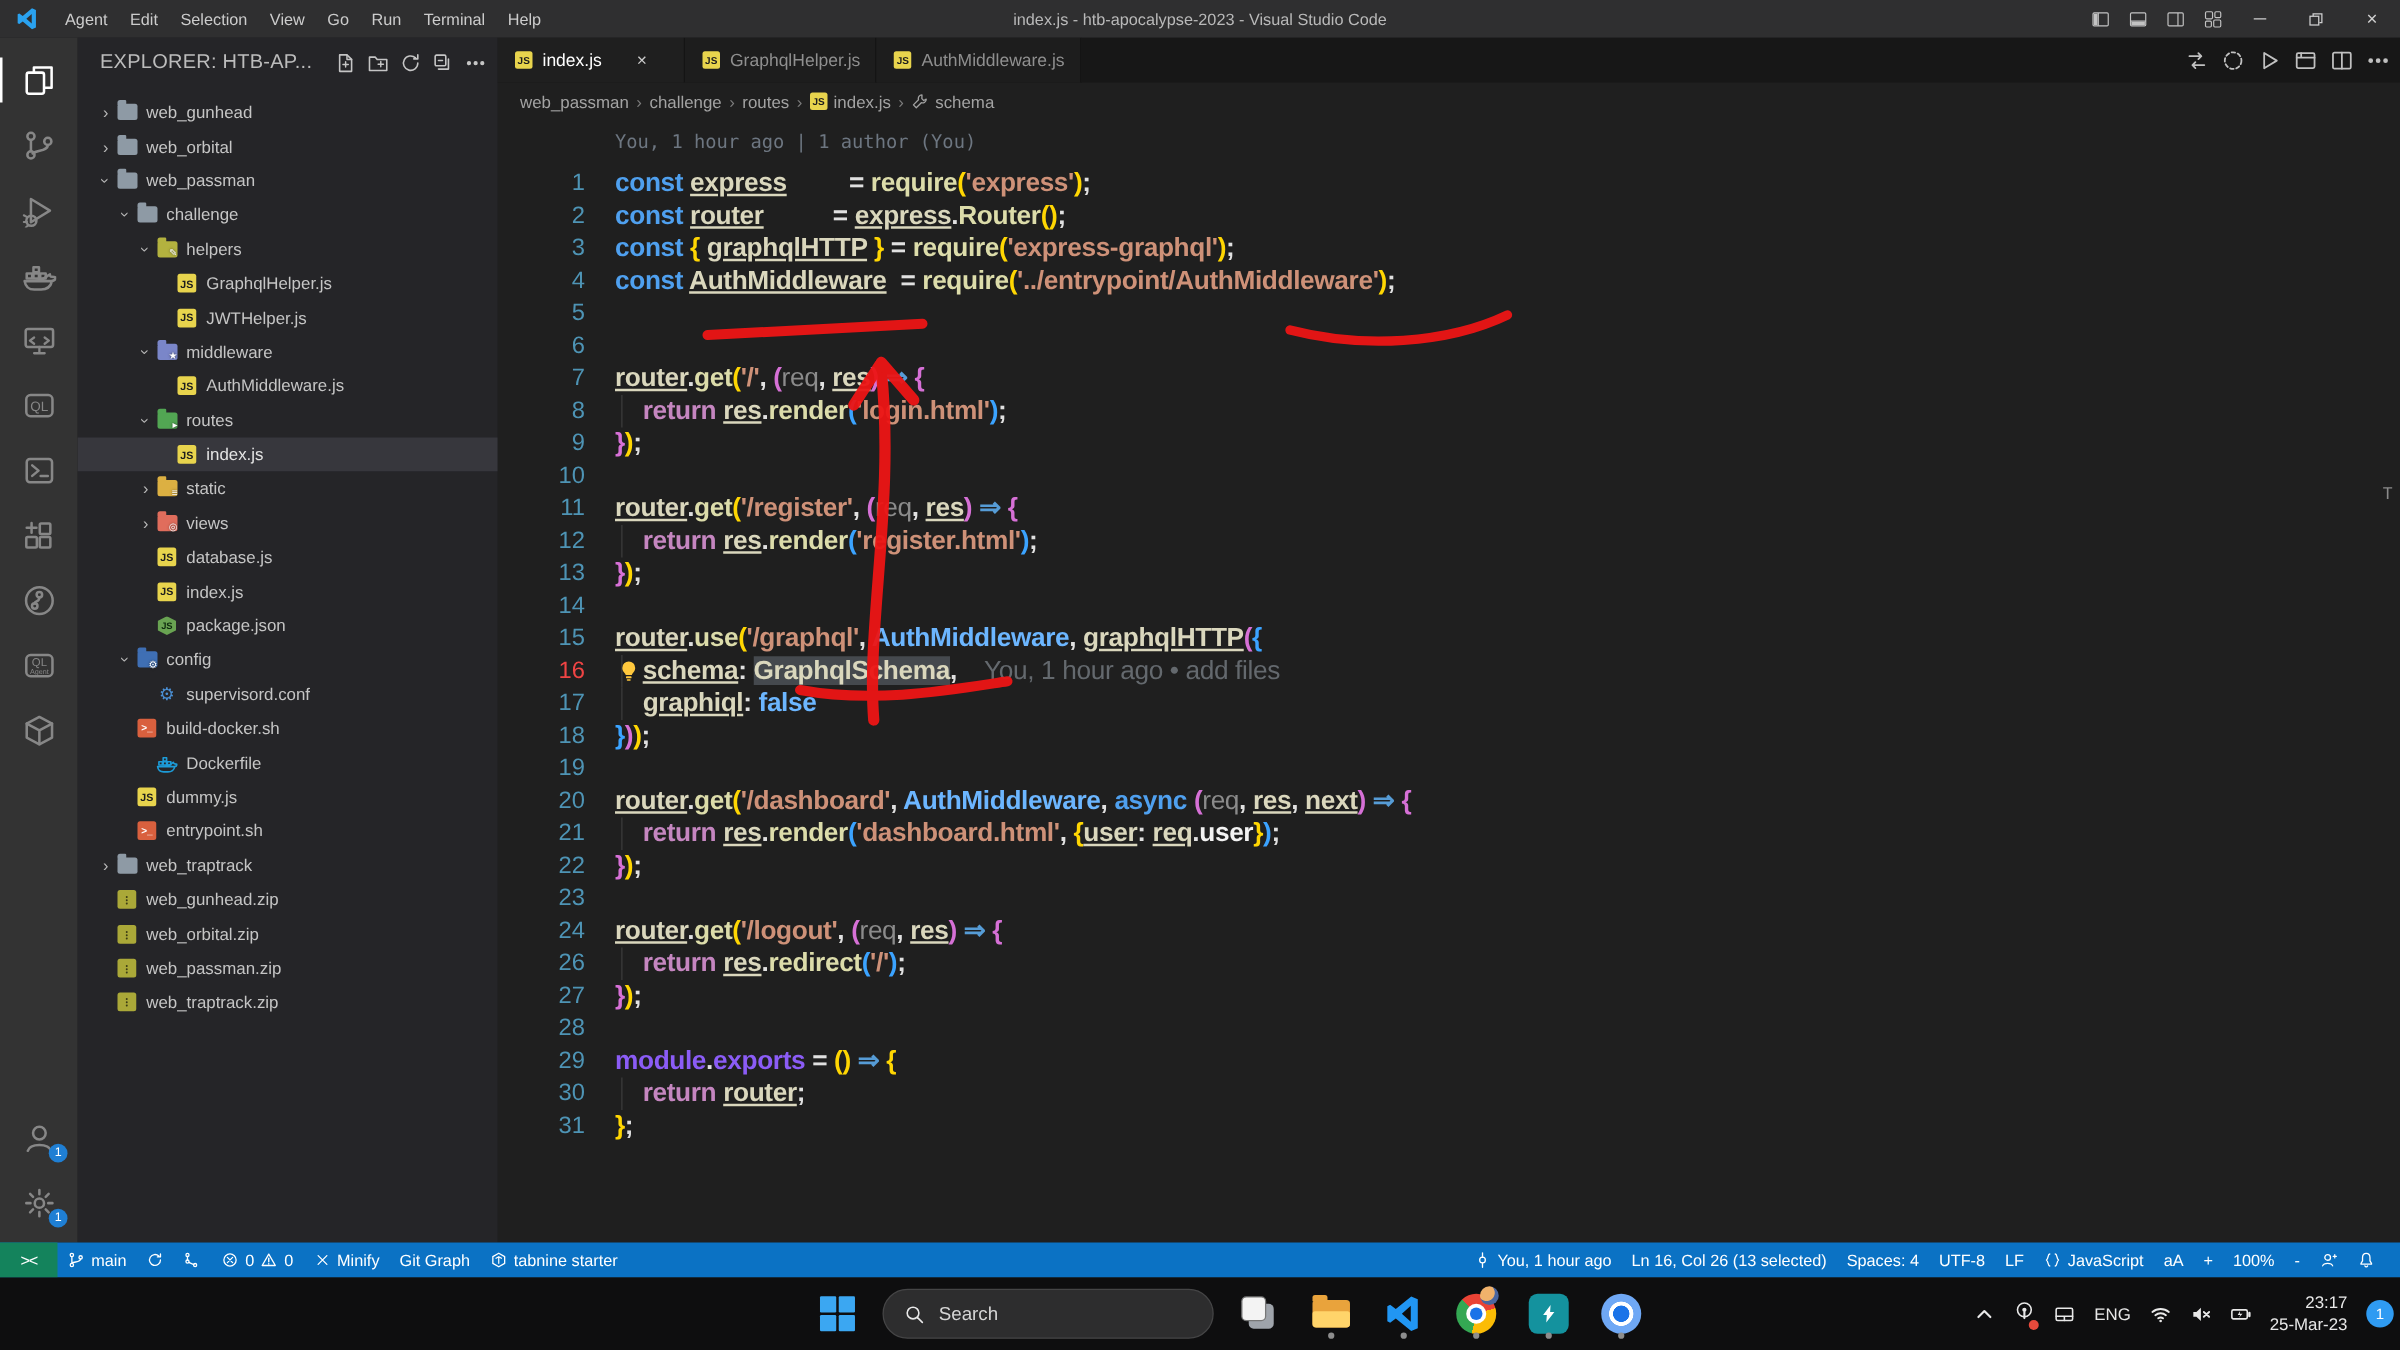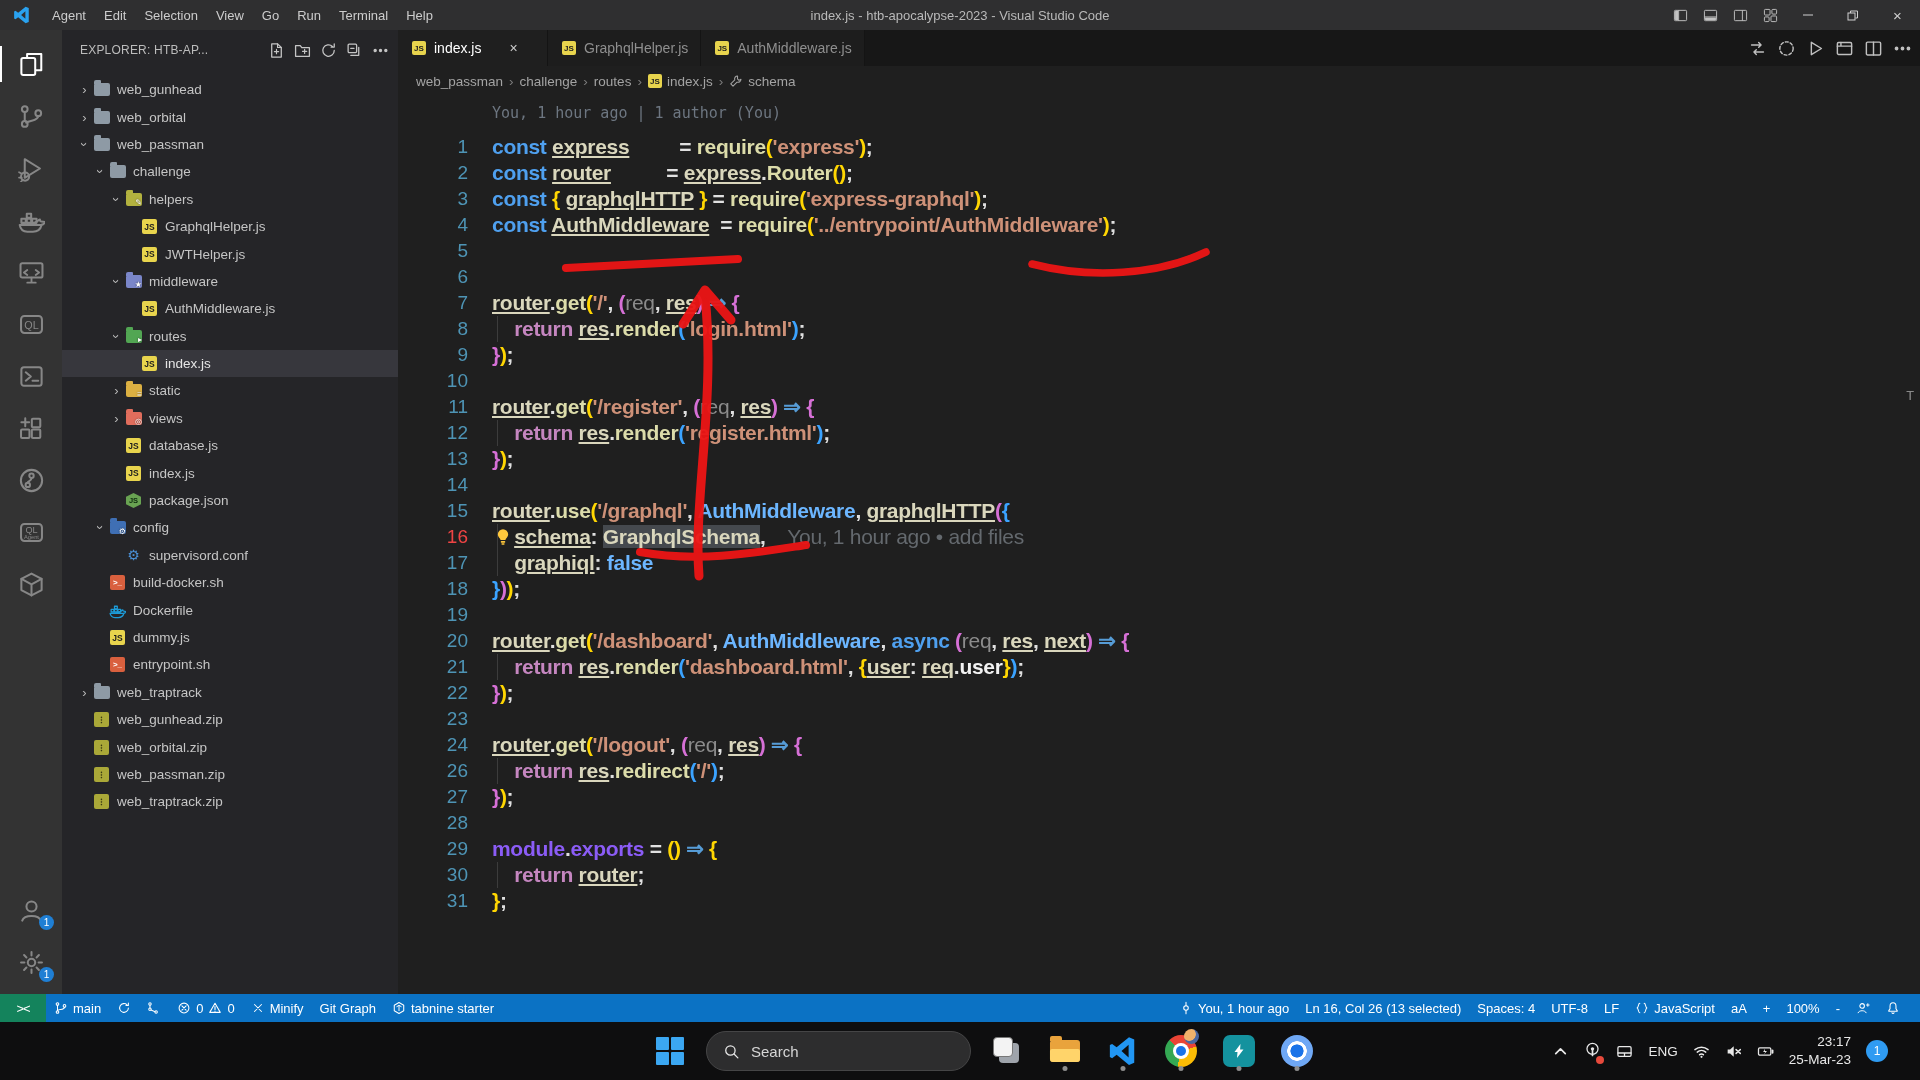--- a/index.html
+++ b/index.html
@@ -21,21 +21,21 @@
   #activitybar{position:absolute;left:0;top:30px;width:62px;height:964px;background:#333333;display:flex;flex-direction:column;align-items:center;padding:8px 0 6px;z-index:4;}
   .act-item{width:62px;height:52px;display:flex;align-items:center;justify-content:center;color:#878787;position:relative;cursor:pointer;}
   .act-item.active{color:#ffffff;}
   .act-item.active::before{content:"";position:absolute;left:0;top:8px;bottom:8px;width:2px;background:#ffffff;}
   .act-item .ic{width:27px;height:27px;}
   .act-badge{position:absolute;right:8px;bottom:6px;min-width:15px;height:15px;border-radius:8px;background:#1f7fd4;color:#fff;font-size:10px;display:flex;align-items:center;justify-content:center;padding:0 3px;}
   #act-bottom{margin-top:auto;display:flex;flex-direction:column;}
 
   
   #sidebar{position:absolute;left:62px;top:30px;width:336px;height:964px;background:#252528;color:#c5c5c5;z-index:3;}
-  #sb-head{height:40px;display:flex;align-items:center;padding:0 8px 0 18px;font-size:12px;color:#bcbcbc;letter-spacing:.2px;}
+  #sb-head{height:40px;display:flex;align-items:center;padding:0 8px 0 18px;font-size:16px;color:#bcbcbc;letter-spacing:.2px;}
   #sb-title{white-space:nowrap;overflow:hidden;}
   #sb-actions{margin-left:auto;display:flex;gap:7px;}
   #sb-actions .ic{width:19px;height:19px;color:#c5c5c5;padding:1px;border-radius:4px;cursor:pointer;}
   #tree{padding-top:6px;font-size:13.5px;}
   .row{height:27.4px;display:flex;align-items:center;white-space:nowrap;cursor:pointer;position:relative;}
   .row.selected{background:#37373d;color:#e4e4e4;}
   .chev{width:17px;display:inline-flex;justify-content:center;color:#b9b9b9;font-size:13px;flex:none;}
   .chev.down{transform:rotate(90deg);}
   .fico{width:17px;height:16px;margin-right:7px;flex:none;position:relative;display:inline-flex;align-items:center;justify-content:center;}
   .folder{width:16px;height:13px;border-radius:2px;position:relative;}
@@ -101,21 +101,21 @@
   .tvfront{position:absolute;left:-6px;top:-6px;width:20px;height:20px;background:#f3f3f3;border-radius:4px;border:1px solid #777;}
   .fold{width:30px;height:22px;background:#e9a33c;border-radius:3px;position:relative;}
   .fold::before{content:"";position:absolute;top:-4px;left:0;width:12px;height:5px;background:#e9a33c;border-radius:2px 2px 0 0;}
   .fold::after{content:"";position:absolute;left:0;bottom:0;width:30px;height:13px;background:#ffd46a;border-radius:2px 2px 3px 3px;}
   .chrome{width:32px;height:32px;border-radius:50%;background:conic-gradient(from -45deg,#ea4335 0 33%,#fbbc05 33% 66%,#34a853 66% 100%);position:relative;}
   .chrome::before{content:"";position:absolute;inset:8px;border-radius:50%;background:#fff;}
   .chrome::after{content:"";position:absolute;inset:11px;border-radius:50%;background:#1a73e8;}
   .chrome .pbadge{position:absolute;right:-2px;top:-6px;width:15px;height:15px;border-radius:50%;background:radial-gradient(circle at 35% 35%,#f0b26b 0 45%,#4a66a0 50% 100%);z-index:2;}
   .boltapp{width:32px;height:32px;border-radius:7px;background:#14929e;display:flex;align-items:center;justify-content:center;}
   .chromium{width:32px;height:32px;border-radius:50%;background:radial-gradient(circle,#1a73e8 0 28%,#ffffff 30% 42%,#6fa8f5 44% 72%,#3e7fd6 74% 100%);}
-  #tb-right{position:absolute;right:0;top:0;height:100%;display:flex;align-items:center;gap:15px;padding-right:32px;color:#e8e8e8;}
+  #tb-right{position:absolute;right:0;top:0;height:100%;display:flex;align-items:center;gap:15px;padding-right:5px;color:#e8e8e8;}
   #tb-right .ic{width:17px;height:17px;color:#e8e8e8;cursor:pointer;}
   #tray-lang{font-size:13.5px;cursor:pointer;}
   #clockbox{text-align:right;font-size:13.5px;line-height:1.35;cursor:default;}
   #notif-badge{width:22px;height:22px;border-radius:50%;background:#2f9bf2;color:#fff;font-size:12px;display:flex;align-items:center;justify-content:center;cursor:pointer;}
   .ovpnwrap{position:relative;}
   .ovpnwrap .reddot{position:absolute;right:-3px;bottom:-2px;width:8px;height:8px;border-radius:4px;background:#e74a3c;}
 </style>
 </head>
 <body>
 
@@ -477,21 +477,21 @@
         <span class="fico gearico">⚙</span>
         <span>supervisord.conf</span>
       </div>
       <div class="row" style="padding-left:30px">
         <span class="chev"></span>
         <span class="fico">
           <span class="shq">&gt;_</span>
         </span>
         <span>build-docker.sh</span>
       </div>
-      <div class="row" style="padding-left:30px">
+      <div class="row" style="padding-left:46px">
         <span class="chev"></span>
         <span class="fico" style="color:#1d9bd7">
           <svg viewBox="0 0 16 16" fill="none" stroke="currentColor" stroke-width="1.2" stroke-linecap="round" stroke-linejoin="round">
             <rect x="2" y="7" width="2.6" height="2.4"></rect>
             <rect x="5.2" y="7" width="2.6" height="2.4"></rect>
             <rect x="8.4" y="7" width="2.6" height="2.4"></rect>
             <rect x="5.2" y="4" width="2.6" height="2.4"></rect>
             <path d="M1 10.6h12.6c1.4 0 2-.8 2.4-1.6-2.4-1-3 .4-3-1.6C11 8 12 10.6 1 10.6c.4 2.6 2 4 4.6 4h3.2c3 0 4.6-1.6 5.2-4"></path>
           </svg>
         </span>

